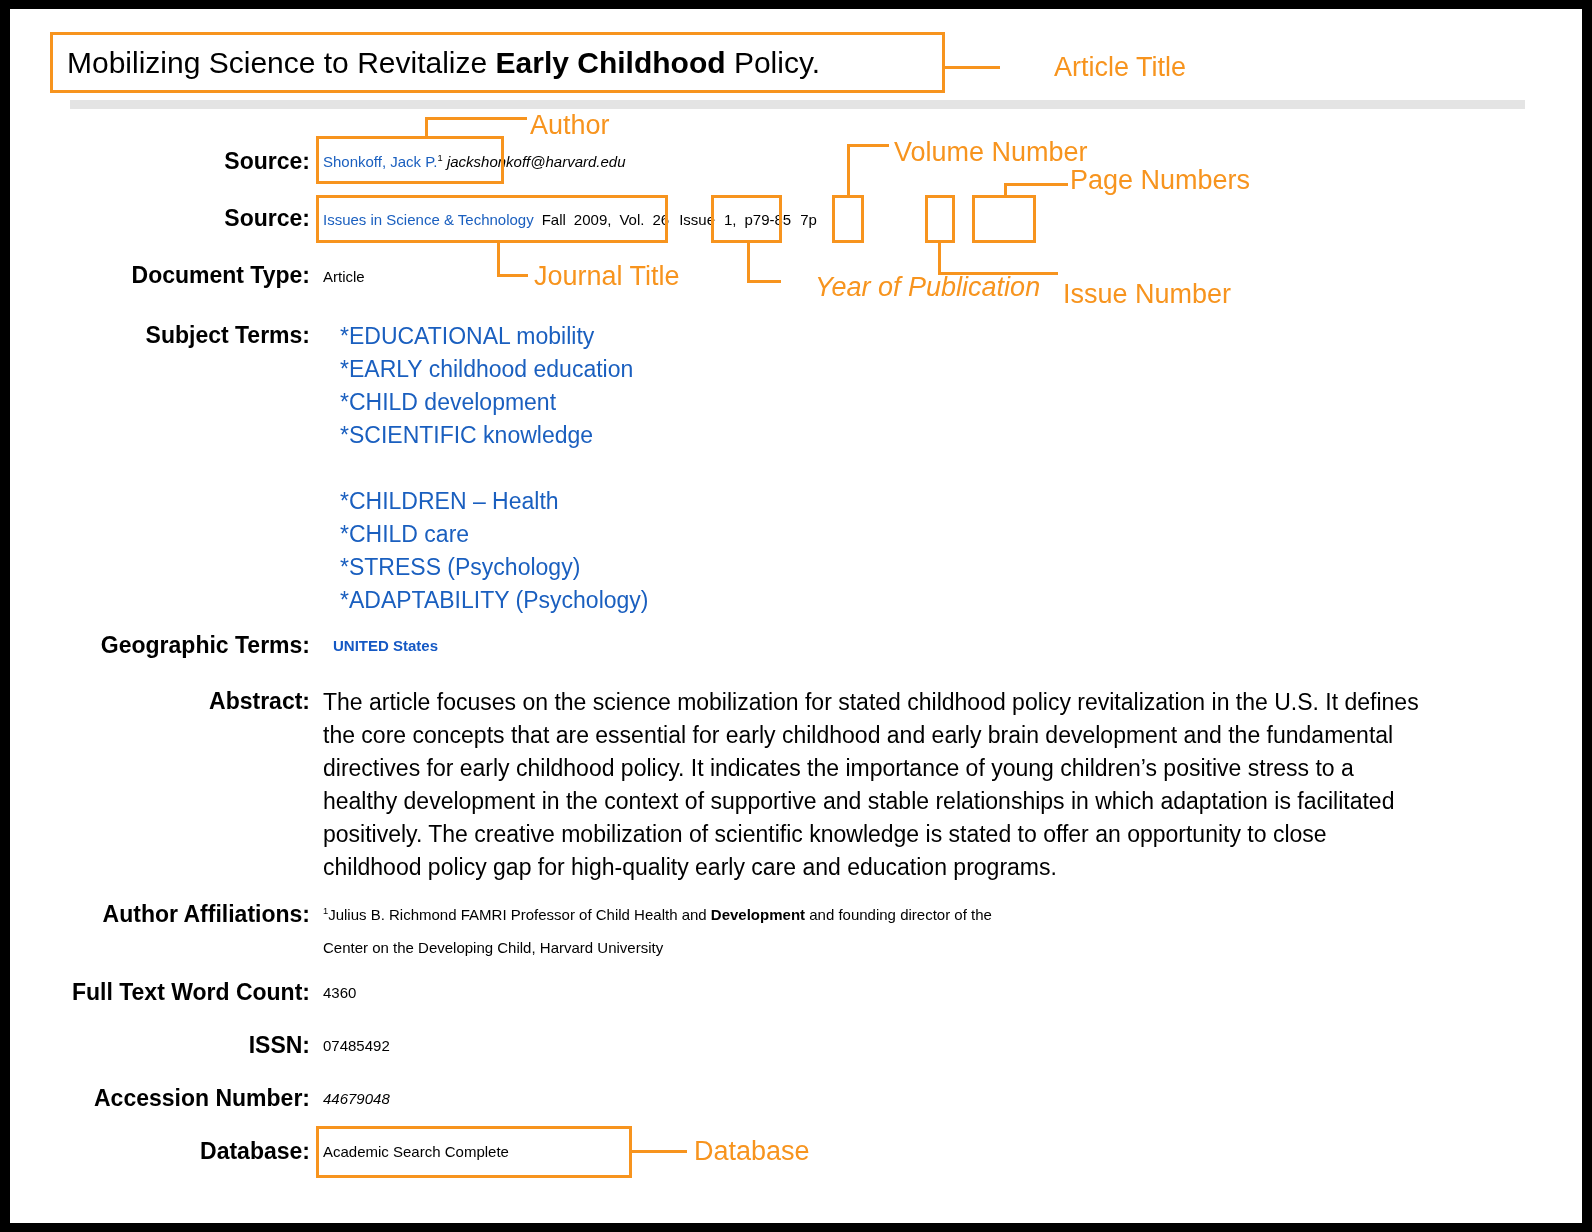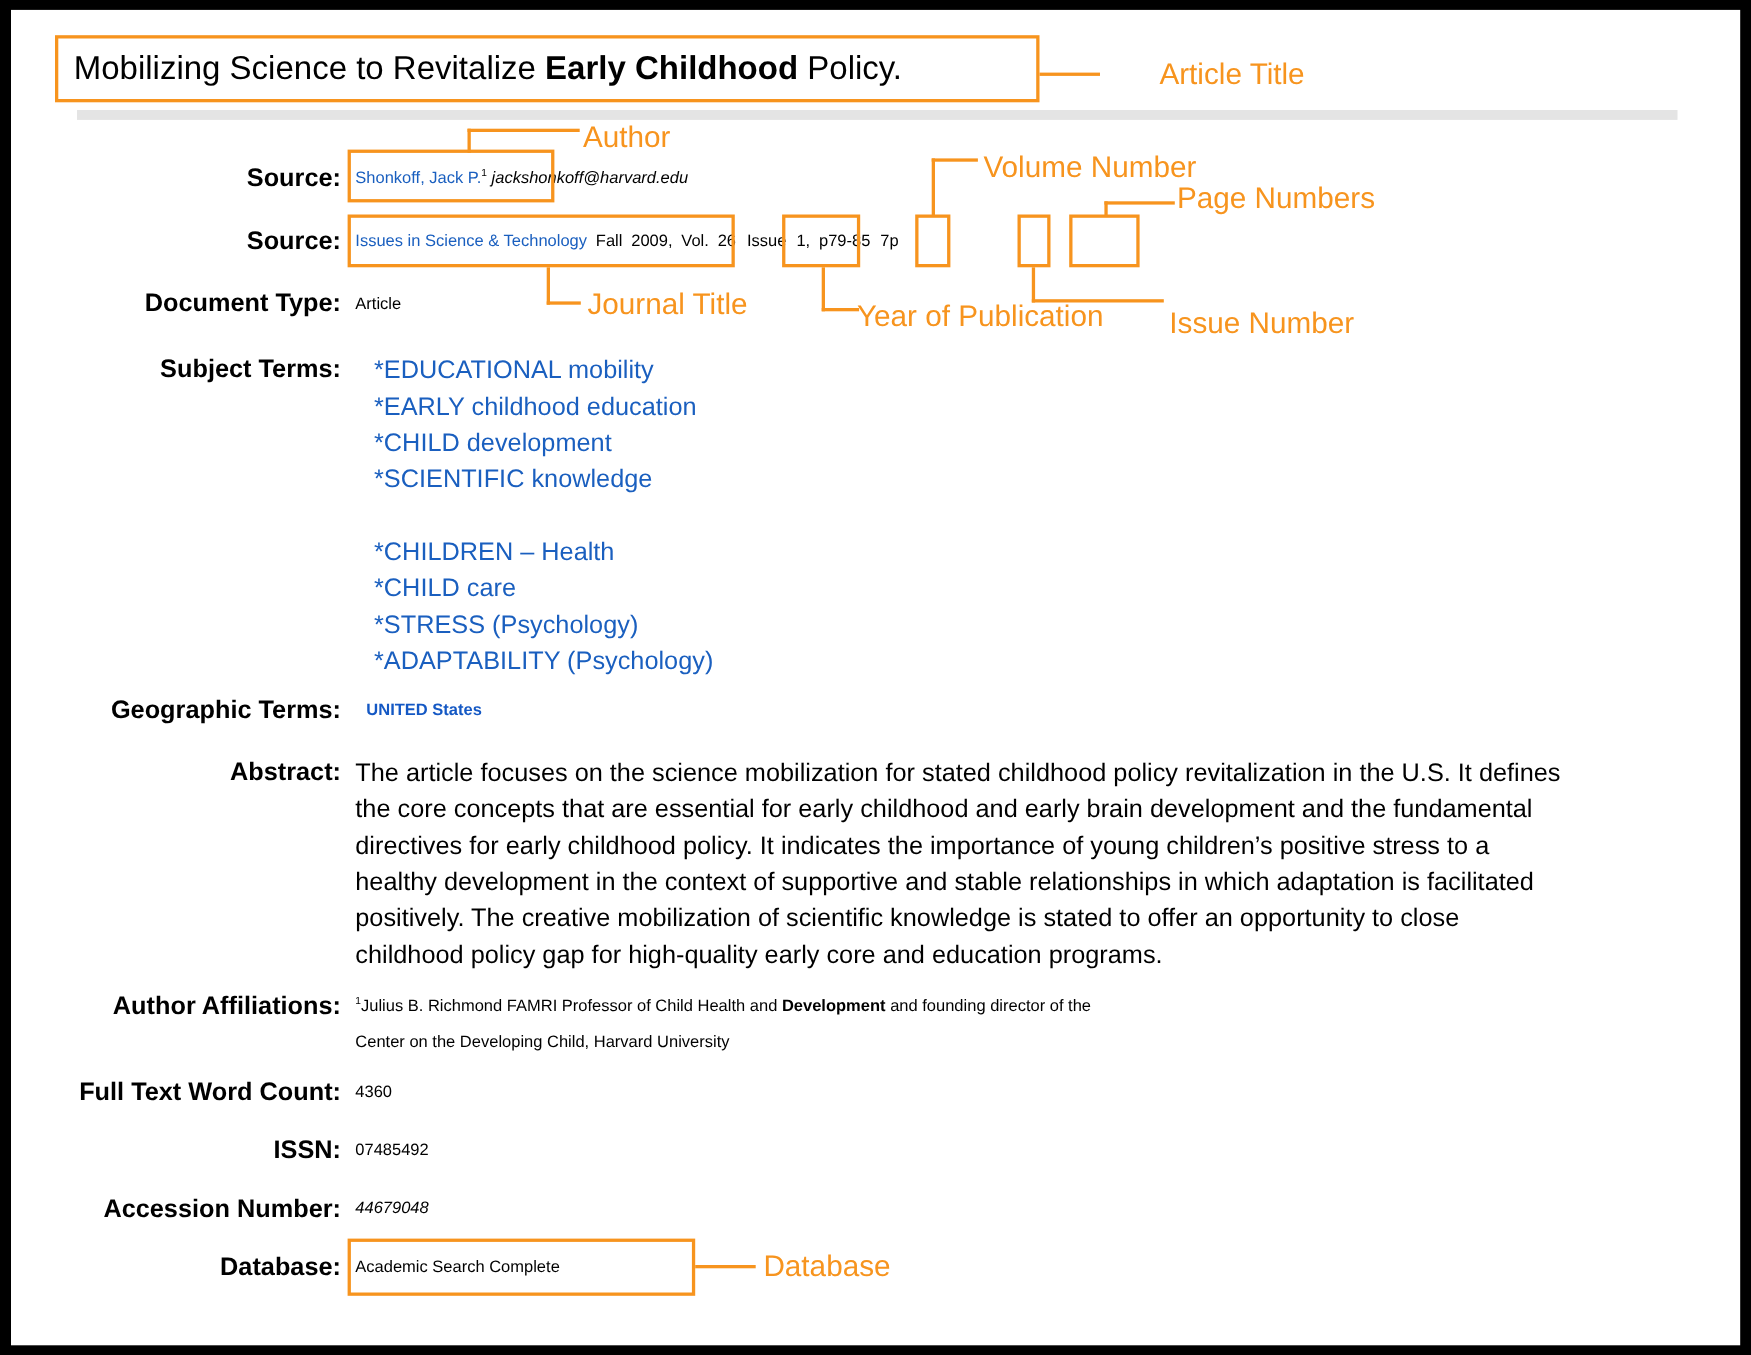--- a/index.html
+++ b/index.html
@@ -140,21 +140,21 @@
     </div>
 
     <div class="anno-box" style="left:306px; top:186px; width:352px; height:48px;"></div>
     <div class="vline" style="left:487px; top:234px; height:34px;"></div>
     <div class="hline" style="left:487px; top:265px; width:31px;"></div>
     <div class="anno-label" style="left:524px; top:252px;">Journal Title</div>
 
     <div class="anno-box" style="left:701px; top:186px; width:71px; height:48px;"></div>
     <div class="vline" style="left:737px; top:234px; height:40px;"></div>
     <div class="hline" style="left:737px; top:271px; width:34px;"></div>
-    <div class="anno-label" style="left:769px; top:263px;">Year of Publication</div>
+    <div class="anno-label" style="left:805px; top:263px;font-style:italic;">Year of Publication</div>
 
     <div class="anno-box" style="left:822px; top:186px; width:32px; height:48px;"></div>
     <div class="vline" style="left:837px; top:135px; height:53px;"></div>
     <div class="hline" style="left:837px; top:135px; width:42px;"></div>
     <div class="anno-label" style="left:884px; top:128px;">Volume Number</div>
 
     <div class="anno-box" style="left:915px; top:186px; width:30px; height:48px;"></div>
     <div class="vline" style="left:928px; top:234px; height:32px;"></div>
     <div class="hline" style="left:928px; top:263px; width:120px;"></div>
     <div class="anno-label" style="left:1053px; top:238px;margin-top:32px;">Issue Number</div>
@@ -180,21 +180,21 @@
     <div class="rec-label" style="left:50px; top:621px; width:250px;">Geographic Terms:</div>
     <div class="rec-value blue-bold" style="left:313px; top:620px;margin-left:10px;">UNITED States</div>
 
     <div class="rec-label" style="left:50px; top:677px; width:250px;">Abstract:</div>
     <div id="abstract-body" style="left:313px; top:677px;">
       <span class="abs-line">The article focuses on the science mobilization for stated childhood policy revitalization in the U.S. It defines</span>
       <span class="abs-line">the core concepts that are essential for early childhood and early brain development and the fundamental</span>
       <span class="abs-line">directives for early childhood policy. It indicates the importance of young children’s positive stress to a</span>
       <span class="abs-line">healthy development in the context of supportive and stable relationships in which adaptation is facilitated</span>
       <span class="abs-line">positively. The creative mobilization of scientific knowledge is stated to offer an opportunity to close</span>
-      <span class="abs-line">childhood policy gap for high-quality early core and education programs.</span>
+      <span class="abs-line">childhood policy gap for high-quality early care and education programs.</span>
     </div>
 
     <div class="rec-label" style="left:40px; top:890px; width:260px;">Author Affiliations:</div>
     <div class="rec-value" style="left:313px; top:889px; width:1160px;">
       <span class="abs-line"><sup>1</sup><span>Julius B. Richmond FAMRI Professor of Child Health and </span><span class="bold">Development</span><span> and founding director of the</span></span>
       <span class="abs-line">Center on the Developing Child, Harvard University</span>
     </div>
 
     <div class="rec-label" style="left:30px; top:968px; width:270px;">Full Text Word Count:</div>
     <div class="rec-value" style="left:313px; top:967px;">4360</div>

